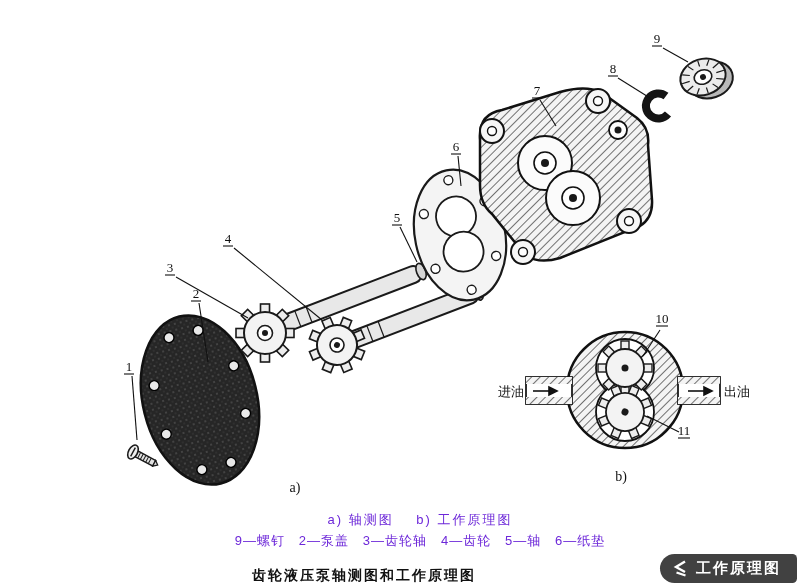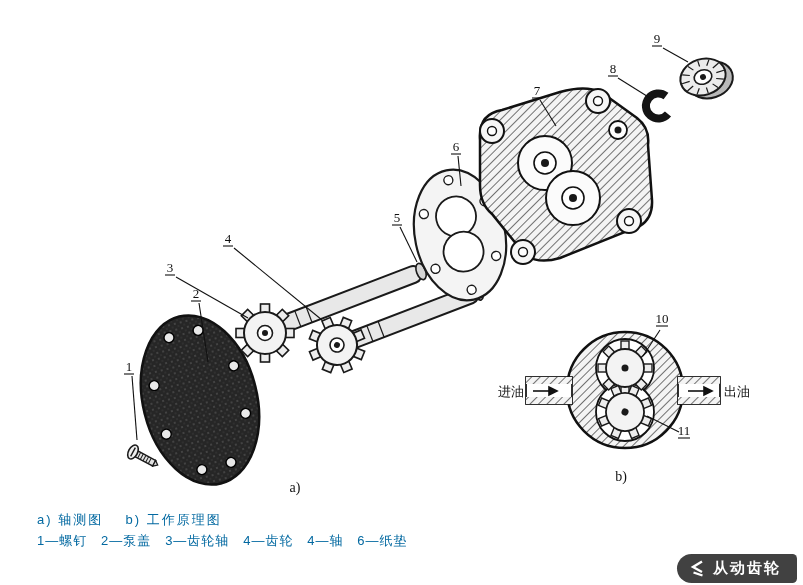--- a/index.html
+++ b/index.html
@@ -2,22 +2,22 @@
 <html><head>
 <meta charset="utf-8">
 <style>
   html,body{margin:0;padding:0;background:#fff;}
   .canvas{
     position:relative;width:803px;height:585px;background:#ffffff;
     font-family:"Liberation Sans",sans-serif;overflow:hidden;
   }
   .fig-svg{position:absolute;left:0;top:0;}
   .caption-line{
-    position:absolute;left:37px;width:766px;text-align:left;
-    color:#0369a1;white-space:pre;
+    position:absolute;left:37px;width:766px;text-align:center;
+    color:#6d28d9;white-space:pre;
   }
   .cap-views{top:511px;font-size:13px;letter-spacing:2px;}
   .cap-parts1{top:532px;font-size:13px;letter-spacing:1px;}
   .cap-parts2{top:550px;font-size:13px;letter-spacing:1px;}
   .cap-title{
     position:absolute;left:252px;top:567px;font-size:14px;font-weight:bold;
     letter-spacing:2px;color:#111;white-space:pre;
   }
   .watermark{
     position:absolute;right:6px;bottom:2px;height:29px;
@@ -285,25 +285,26 @@
       <text class="num" x="657" y="43">9</text>
       <text class="num" x="662" y="323">10</text>
       <text class="num" x="684" y="435">11</text>
     </g>
 
     <text class="sub" x="295" y="492">a)</text>
     <text class="sub" x="621" y="481">b)</text>
   </svg>
 
   <div class="caption-line cap-views">a) 轴测图    b) 工作原理图</div>
-  <div class="caption-line cap-parts1">1—螺钉   2—泵盖   3—齿轮轴   4—齿轮   4—轴   6—纸垫</div>
+  <div class="caption-line cap-parts1">9—螺钉   2—泵盖   3—齿轮轴   4—齿轮   5—轴   6—纸垫</div>
+  <div class="cap-title">齿轮液压泵轴测图和工作原理图</div>
 
   <div class="watermark">
     <span class="wm-icon">
       <svg width="16" height="17" viewBox="0 0 16 17">
         <path d="M13 1.5 L4 7 L13 12" fill="none" stroke="#ffffff" stroke-width="2.4"></path>
         <line x1="4.5" y1="12.5" x2="13.5" y2="15.5" stroke="#ffffff" stroke-width="2.2"></line>
       </svg>
     </span>
-    <span>从动齿轮</span>
+    <span>工作原理图</span>
   </div>
 
 </div>
 
 </body></html>

